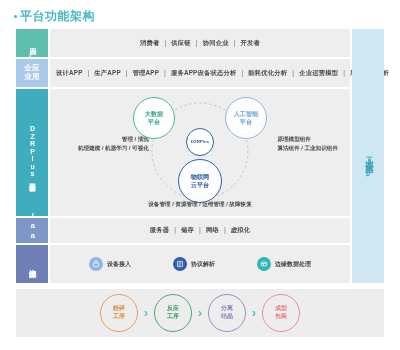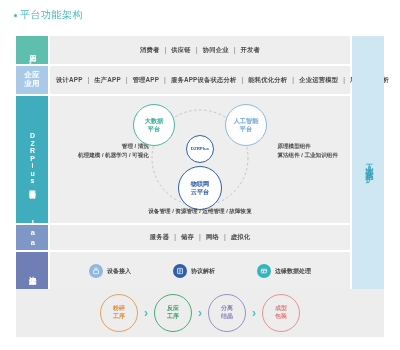--- a/index.html
+++ b/index.html
@@ -13,27 +13,27 @@
   
   #page-title-wrap{
     position:absolute;left:14px;top:8px;
     display:flex;align-items:center;gap:3px;
   }
   #title-bullet{
     width:3px;height:3px;border-radius:50%;
     background:#3fb6c4;display:block;
   }
   #page-title{
-    font-size:10px;color:#4ab8c4;letter-spacing:.5px;
-    font-weight:400;white-space:nowrap;
+    font-size:12px;color:#4ab8c4;letter-spacing:.5px;
+    font-weight:700;white-space:nowrap;
   }
 
   
   #diagram{
-    position:absolute;left:16px;top:36px;
+    position:absolute;left:16px;top:29px;
     width:368px;height:287px;
   }
 
   
   .lbl{
     position:absolute;left:0;width:32px;
     display:flex;align-items:center;justify-content:center;
     color:#ffffff;font-size:7.5px;font-weight:600;
     line-height:1.15;text-align:center;
     letter-spacing:.3px;

